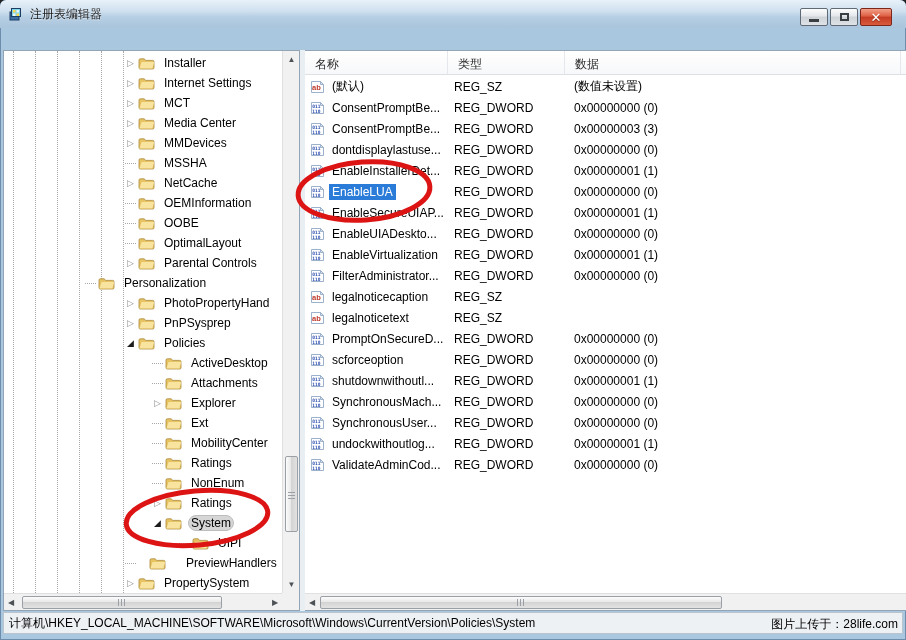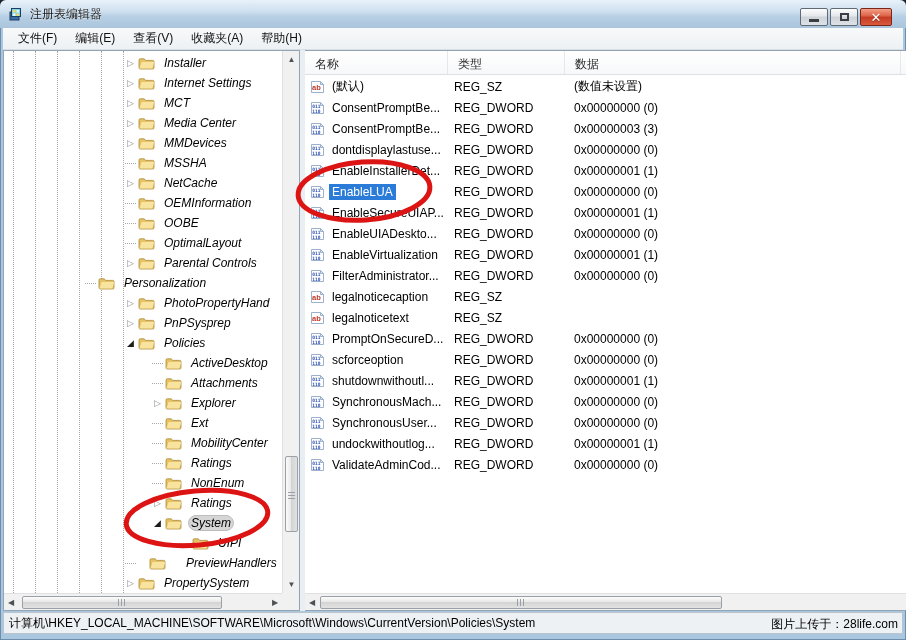--- a/index.html
+++ b/index.html
@@ -31,21 +31,21 @@
 
   
   #tree-view { position:absolute; left:0; top:0; right:17px; bottom:17px; overflow:hidden; padding-top:2px; }
   .guide { position:absolute; top:0; bottom:0; border-left:1px dotted #a8a8a8; }
   .trow { height:20px; display:flex; align-items:center; white-space:nowrap; position:relative; }
   .twisty { width:13px; display:inline-flex; align-items:center; justify-content:center; flex:none; }
   .twisty.collapsed { color:#8d8d8d; font-size:9px; }
   .twisty.expanded  { color:#1c1c1c; font-size:9px; }
   .twisty.leaf::before { content:""; width:11px; border-top:1px dotted #a8a8a8; }
   .ficon { width:18px; height:14px; flex:none; margin-left:1px; }
-  .tlabel { margin-left:5px; padding:1px 3px;font-style:italic; }
+  .tlabel { margin-left:5px; padding:1px 3px; }
   .tlabel.tsel { background:#d6d6d6; border:1px solid #bdbdbd; border-radius:8px; padding:0 2px; }
 
   
   #list-header { position:absolute; left:0; top:0; right:0; height:24px; background:linear-gradient(#ffffff,#f7f8fa);
     border-bottom:1px solid #dde1e6; display:flex; }
   .hcell { padding:5px 0 0 10px; color:#2b2b2b; border-right:1px solid #e4e7eb; height:100%; }
   #list-rows { position:absolute; left:0; top:25px; right:0; bottom:17px; overflow:hidden; }
   .lrow { height:21px; display:flex; align-items:center; white-space:nowrap; }
   .c-name { width:143px; flex:none; display:flex; align-items:center; padding-left:5px; overflow:hidden; }
   .c-type { width:117px; flex:none; padding-left:6px; }
@@ -97,27 +97,20 @@
         </div>
       <div class="wbtn">
           <div class="glyph-max"></div>
         </div>
       <div class="wbtn close">
           <span class="glyph-close">✕</span>
         </div>
     </div>
   </div>
 
-  <div id="menubar">
-      <div class="menu-item">文件(F)</div>
-      <div class="menu-item">编辑(E)</div>
-      <div class="menu-item">查看(V)</div>
-      <div class="menu-item">收藏夹(A)</div>
-      <div class="menu-item">帮助(H)</div>
-    </div>
 
   <div id="treepane">
     <div id="tree-view">
       <div class="guide" style="left:9px"></div>
       <div class="guide" style="left:31px"></div>
       <div class="guide" style="left:53px"></div>
       <div class="guide" style="left:75px"></div>
       <div class="guide" style="left:97px"></div>
       <div class="guide" style="left:119px"></div>
     <div class="trow" style="padding-left: 120px;">

